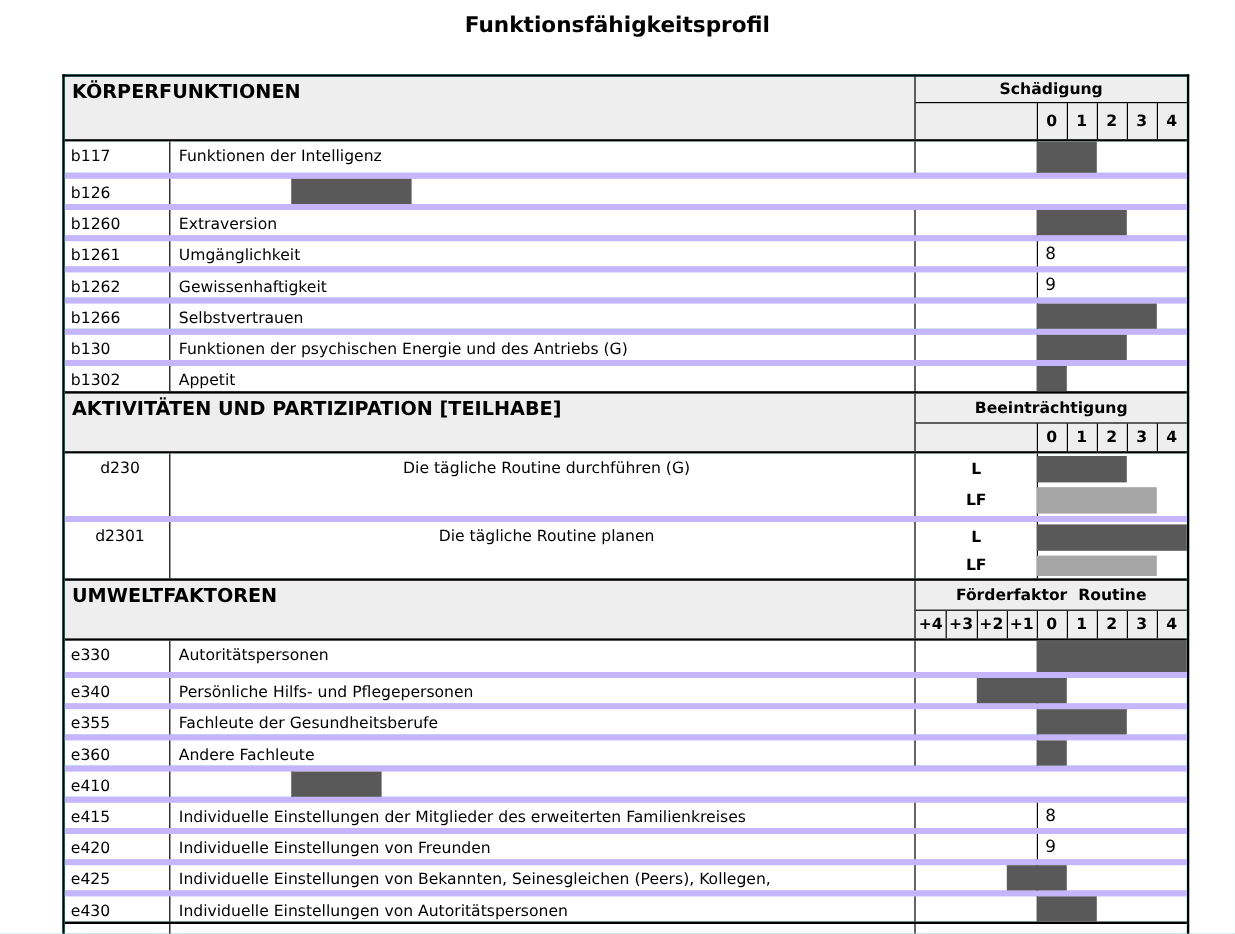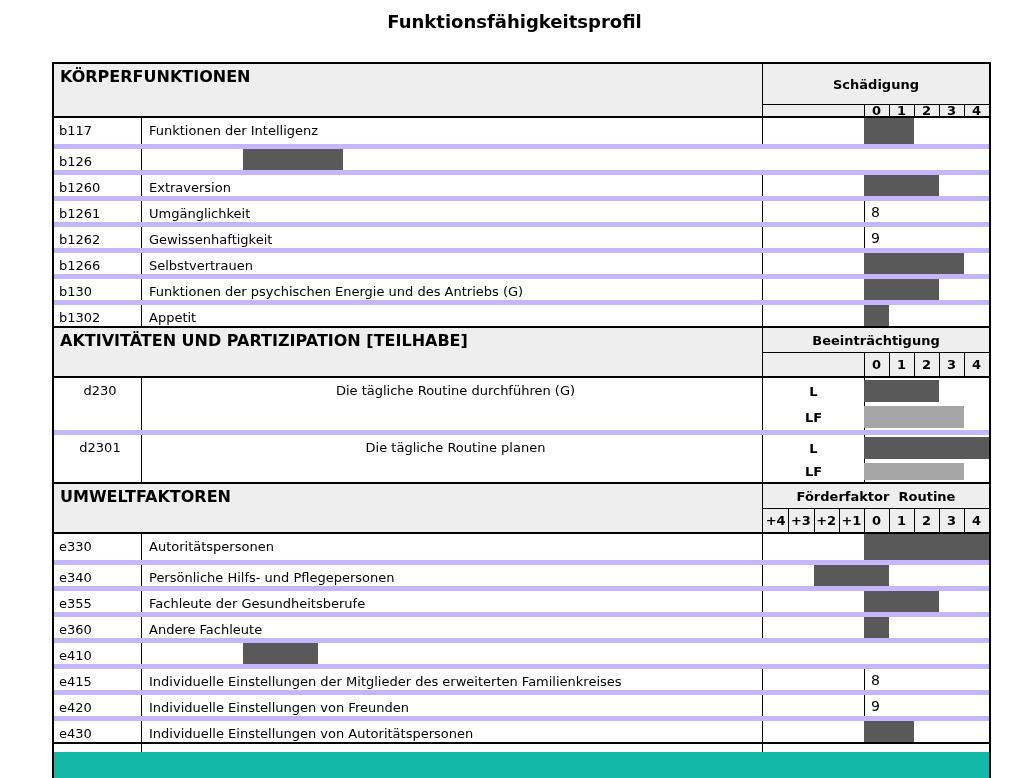--- a/index.html
+++ b/index.html
@@ -17,21 +17,21 @@
   }
   .section-header { display: flex; background: #eeeeee; border-bottom: 2px solid #000; }
   .sh-first { height: 54px; }
   .sh-later { height: 52px; border-top: 2px solid #000; }
   .sh-left  { width: 709px; border-right: 1px solid #000; padding: 3px 0 0 6px;
               font-size: 16px; font-weight: bold; white-space: nowrap; overflow: hidden; }
   .sh-right { width: 226px; display: flex; flex-direction: column; }
   .sh-title { border-bottom: 1px solid #000; text-align: center;
               font-size: 13px; font-weight: bold; white-space: pre;
               display: flex; align-items: center; justify-content: center; }
-  .sh-first .sh-title { height: 41px; }
+  .sh-first .sh-title { height: 22px; }
   .sh-later .sh-title { height: 25px; }
   .sh-digits { position: relative; flex: 1; }
   .vline { position: absolute; top: 0; bottom: 0; width: 1px; background: #000; }
   .digit { position: absolute; top: 0; bottom: 0; display: flex; align-items: center;
            justify-content: center; font-size: 13px; font-weight: bold; }
   .row { display: flex; height: 26px; background: #fff; }
   .row + .row { border-top: 5px solid #c4b5fd; }
   .drow { height: 52px; }
   .cell-code  { width: 88px;  border-right: 1px solid #000; font-size: 13px;
                 line-height: 25px; padding-left: 5px; white-space: nowrap; overflow: hidden; }
@@ -270,20 +270,28 @@
       </div>
       <div class="row">
         <div class="cell-code">e420</div>
         <div class="cell-label">Individuelle Einstellungen von Freunden</div>
         <div class="cell-scale">
           <div class="vline zero-sep" style="left: 101px;"></div>
           <div class="val">9</div>
         </div>
       </div>
       <div class="row">
+        <div class="cell-code">e425</div>
+        <div class="cell-label">Individuelle Einstellungen von Bekannten, Seinesgleichen (Peers), Kollegen,</div>
+        <div class="cell-scale">
+          <div class="vline zero-sep" style="left: 101px;"></div>
+          <div class="bar" style="left: 75.75px; width: 50.25px; background: rgb(89, 89, 89);"></div>
+        </div>
+      </div>
+      <div class="row">
         <div class="cell-code">e430</div>
         <div class="cell-label">Individuelle Einstellungen von Autoritätspersonen</div>
         <div class="cell-scale">
           <div class="vline zero-sep" style="left: 101px;"></div>
           <div class="bar" style="left: 101px; width: 50px; background: rgb(89, 89, 89);"></div>
         </div>
       </div>
     </div>
     <div class="stub" id="stub">
     <div class="stub-code"></div>

